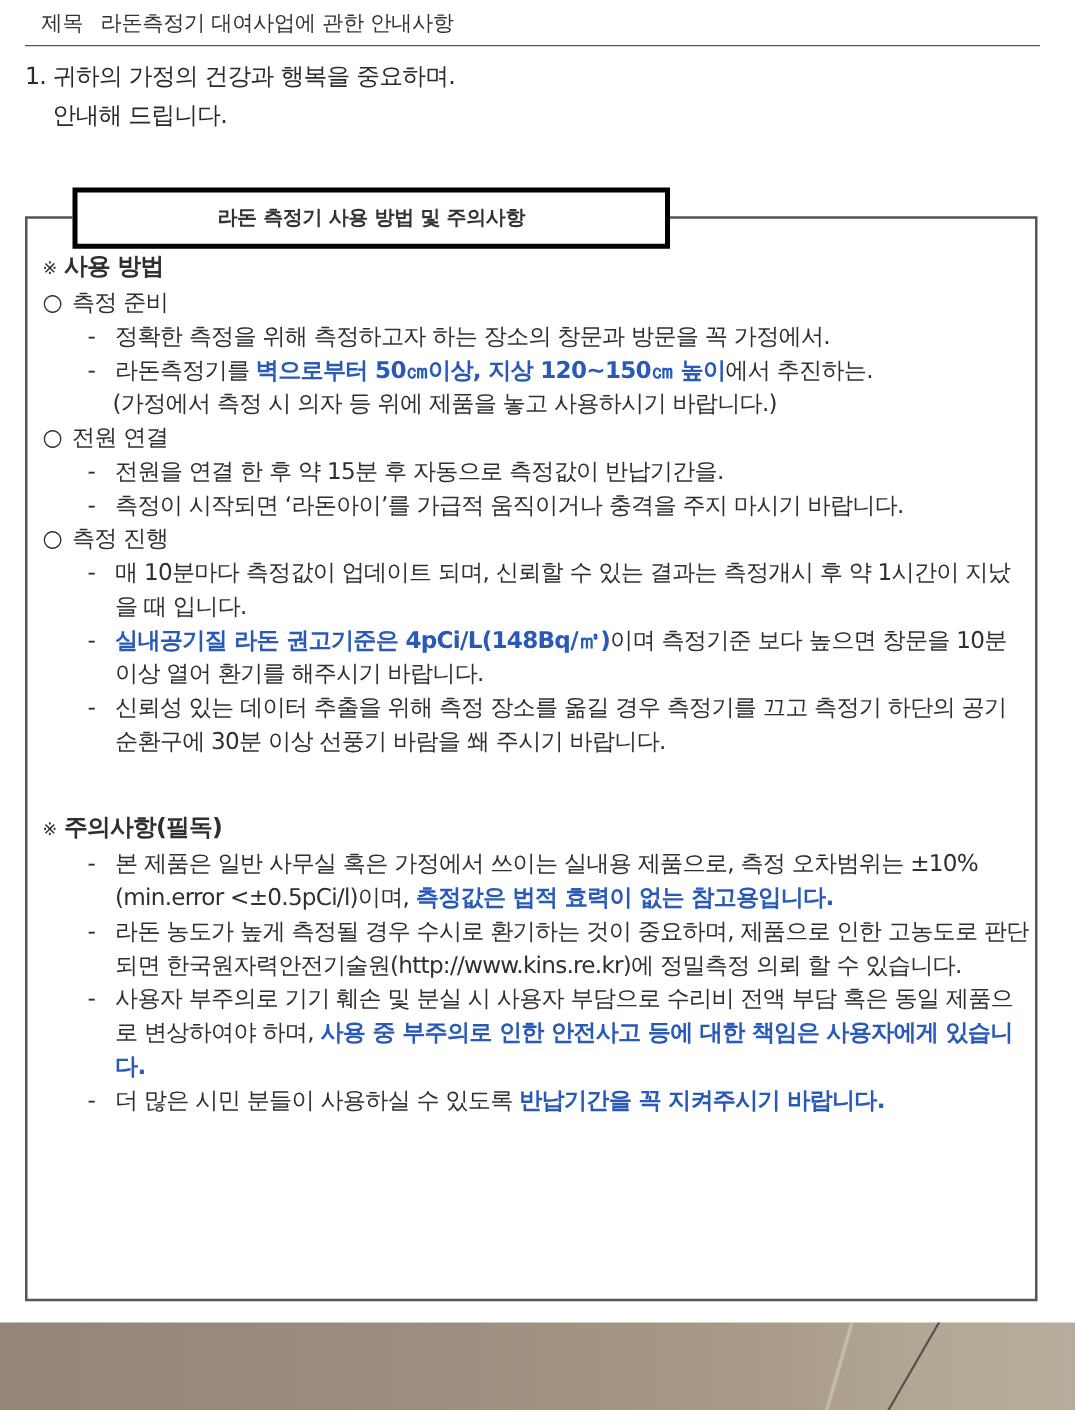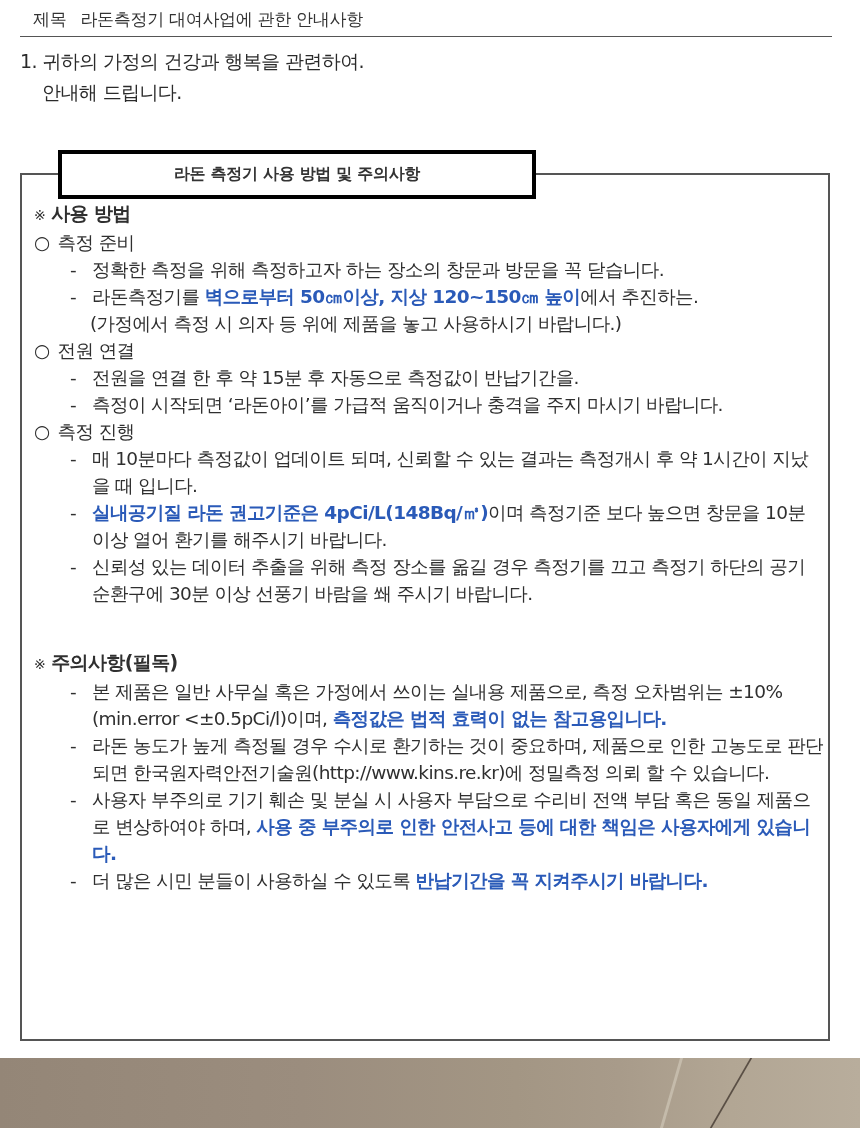--- a/index.html
+++ b/index.html
@@ -66,36 +66,36 @@
 </style>
 </head>
 <body>
 
 <div class="subject">
   <span class="lbl">제목</span><span>라돈측정기 대여사업에 관한 안내사항</span>
 </div>
 <div class="subject-rule"></div>
 
 <div class="intro">
-  <span class="item"><span>1.</span> <span>귀하의 가정의 건강과 행복을 관련하여.</span></span>
+  <span class="item"><span>1.</span> <span>귀하의 가정의 건강과 행복을 중요하며.</span></span>
   <span class="cont">안내해 드립니다.</span>
 </div>
 
 <div class="box"></div>
 <div class="box-title">라돈 측정기 사용 방법 및 주의사항</div>
 
 <div class="content">
   <div class="sec-head">
     <span class="mark">※</span><span>사용 방법</span>
   </div>
 
   <div class="sub-head">
     <span class="circ">○</span><span>측정 준비</span>
   </div>
-  <span class="bullet"><span class="dash">-</span><span>정확한 측정을 위해 측정하고자 하는 장소의 창문과 방문을 꼭 닫습니다.</span></span>
+  <span class="bullet"><span class="dash">-</span><span>정확한 측정을 위해 측정하고자 하는 장소의 창문과 방문을 꼭 가정에서.</span></span>
   <span class="bullet"><span class="dash">-</span><span>라돈측정기를 </span><span class="blue">벽으로부터 50㎝이상, 지상 120~150㎝ 높이</span><span>에서 추진하는.</span></span>
   <span class="note">(가정에서 측정 시 의자 등 위에 제품을 놓고 사용하시기 바랍니다.)</span>
 
   <div class="sub-head">
     <span class="circ">○</span><span>전원 연결</span>
   </div>
   <span class="bullet"><span class="dash">-</span><span>전원을 연결 한 후 약 15분 후 자동으로 측정값이 반납기간을.</span></span>
   <span class="bullet"><span class="dash">-</span><span>측정이 시작되면 ‘라돈아이’를 가급적 움직이거나 충격을 주지 마시기 바랍니다.</span></span>
 
   <div class="sub-head">

